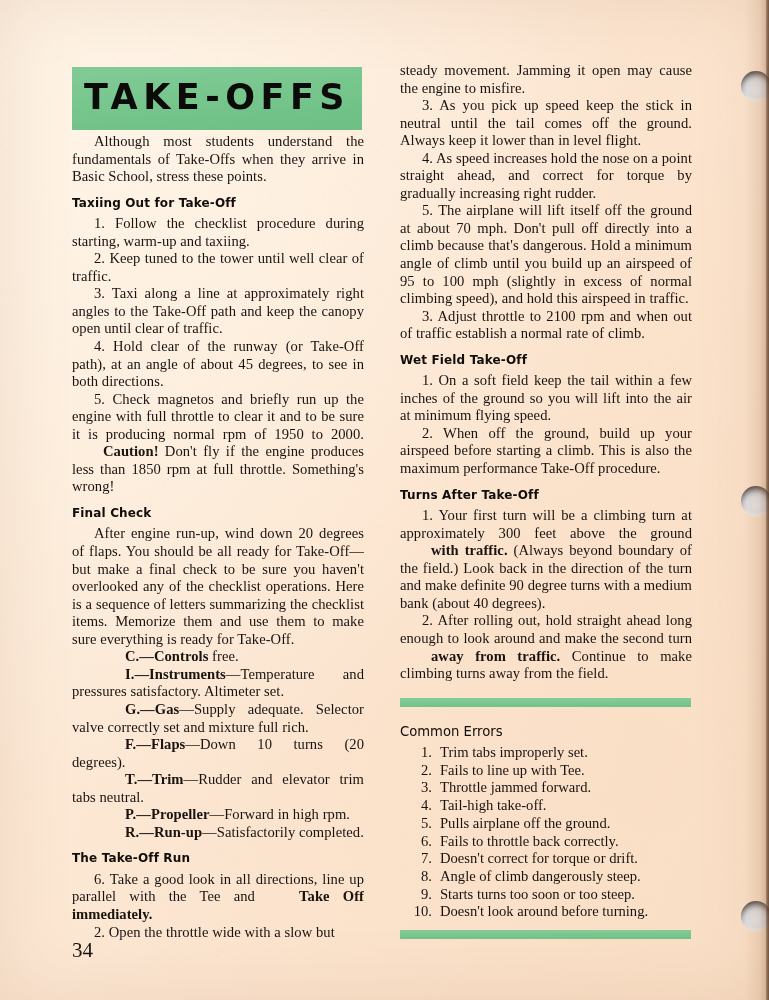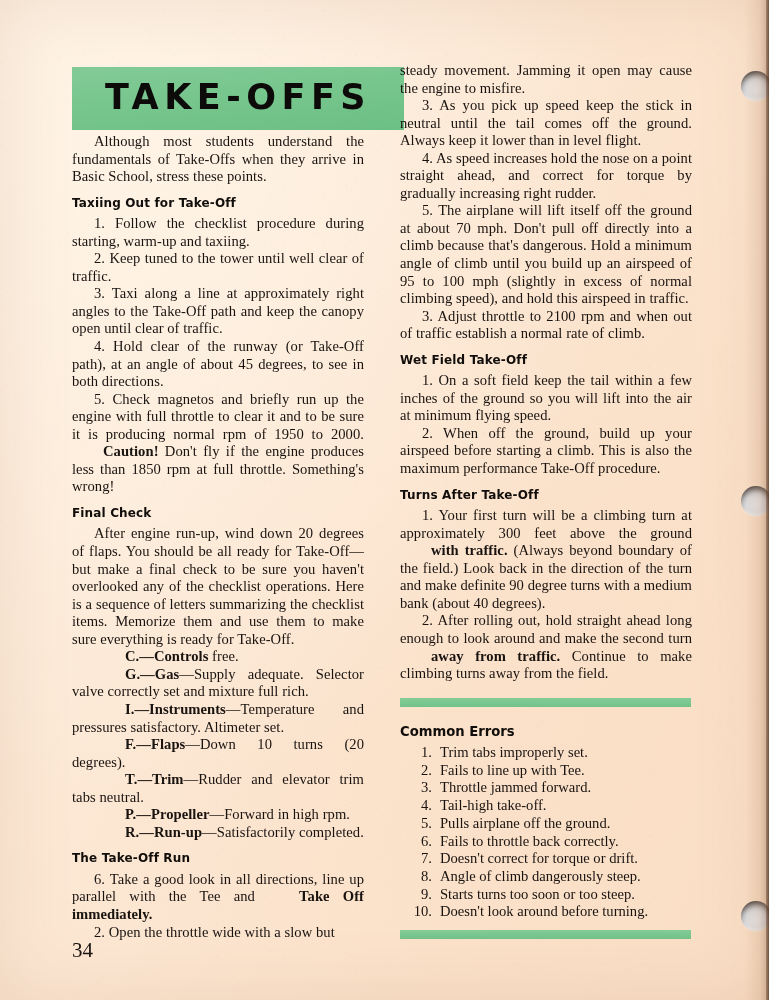--- a/index.html
+++ b/index.html
@@ -78,21 +78,21 @@
     color: #17120e;
   }
   #col-left  { left: 72px; }
   #col-right { left: 400px; }
 
   
   #title-banner {
     position: absolute;
     left: 72px;
     top: 67px;
-    width: 332px;
+    width: 290px;
     height: 63px;
     background: linear-gradient(175deg, #83cb97 0%, #77c68e 45%, #6cbf85 100%);
     display: flex;
     align-items: center;
     justify-content: center;
   }
   #title-banner .t {
     font-family: "DejaVu Sans", sans-serif;
     font-weight: 700;
     font-size: 35px;
@@ -138,21 +138,21 @@
     top: 698px;
     width: 291px;
   }
   .green-rule {
     width: 291px;
     height: 9px;
     background: linear-gradient(180deg, #84cc98 0%, #72c28a 100%);
   }
   #errors-head {
     font-family: "DejaVu Sans", sans-serif;
-    font-weight: 700;
+    font-weight: 400;
     font-size: 13.2px;
     color: #100d0a;
     margin: 17px 0 5px 0;
   }
   #errors-list {
     list-style: none;
     margin: 0;
     padding: 0;
     font-family: "Liberation Serif", serif;
     font-size: 14.6px;
@@ -211,22 +211,22 @@
     <p class="p num">2.  Keep tuned to the tower until well clear of traffic.</p>
     <p class="p num">3.  Taxi along a line at approximately right angles to the Take-Off path and keep the canopy open until clear of traffic.</p>
     <p class="p num">4.  Hold clear of the runway (or Take-Off path), at an angle of about 45 degrees, to see in both directions.</p>
     <p class="p num"><span>5.  Check magnetos and briefly run up the engine with full throttle to clear it and to be sure it is producing normal rpm of 1950 to 2000. </span><b>Caution!</b><span> Don't fly if the engine produces less than 1850 rpm at full throttle. Something's wrong!</span></p>
 
     <div class="subhead">Final Check</div>
 
     <p class="p">After engine run-up, wind down 20 degrees of flaps. You should be all ready for Take-Off—but make a final check to be sure you haven't overlooked any of the checklist operations. Here is a sequence of letters summarizing the checklist items. Memorize them and use them to make sure everything is ready for Take-Off.</p>
 
     <p class="p"><b>C.—Controls</b><span> free.</span></p>
+    <p class="p"><b>I.—Instruments</b><span>—Temperature and pressures satisfactory. Altimeter set.</span></p>
     <p class="p"><b>G.—Gas</b><span>—Supply adequate. Selector valve correctly set and mixture full rich.</span></p>
-    <p class="p"><b>I.—Instruments</b><span>—Temperature and pressures satisfactory. Altimeter set.</span></p>
     <p class="p"><b>F.—Flaps</b><span>—Down 10 turns (20 degrees).</span></p>
     <p class="p"><b>T.—Trim</b><span>—Rudder and elevator trim tabs neutral.</span></p>
     <p class="p"><b>P.—Propeller</b><span>—Forward in high rpm.</span></p>
     <p class="p"><b>R.—Run-up</b><span>—Satisfactorily completed.</span></p>
 
     <div class="subhead">The Take-Off Run</div>
 
     <p class="p num"><span>6.  Take a good look in all directions, line up parallel with the Tee and </span><b>Take Off immediately.</b></p>
     <p class="p num">2.  Open the throttle wide with a slow but</p>
 

